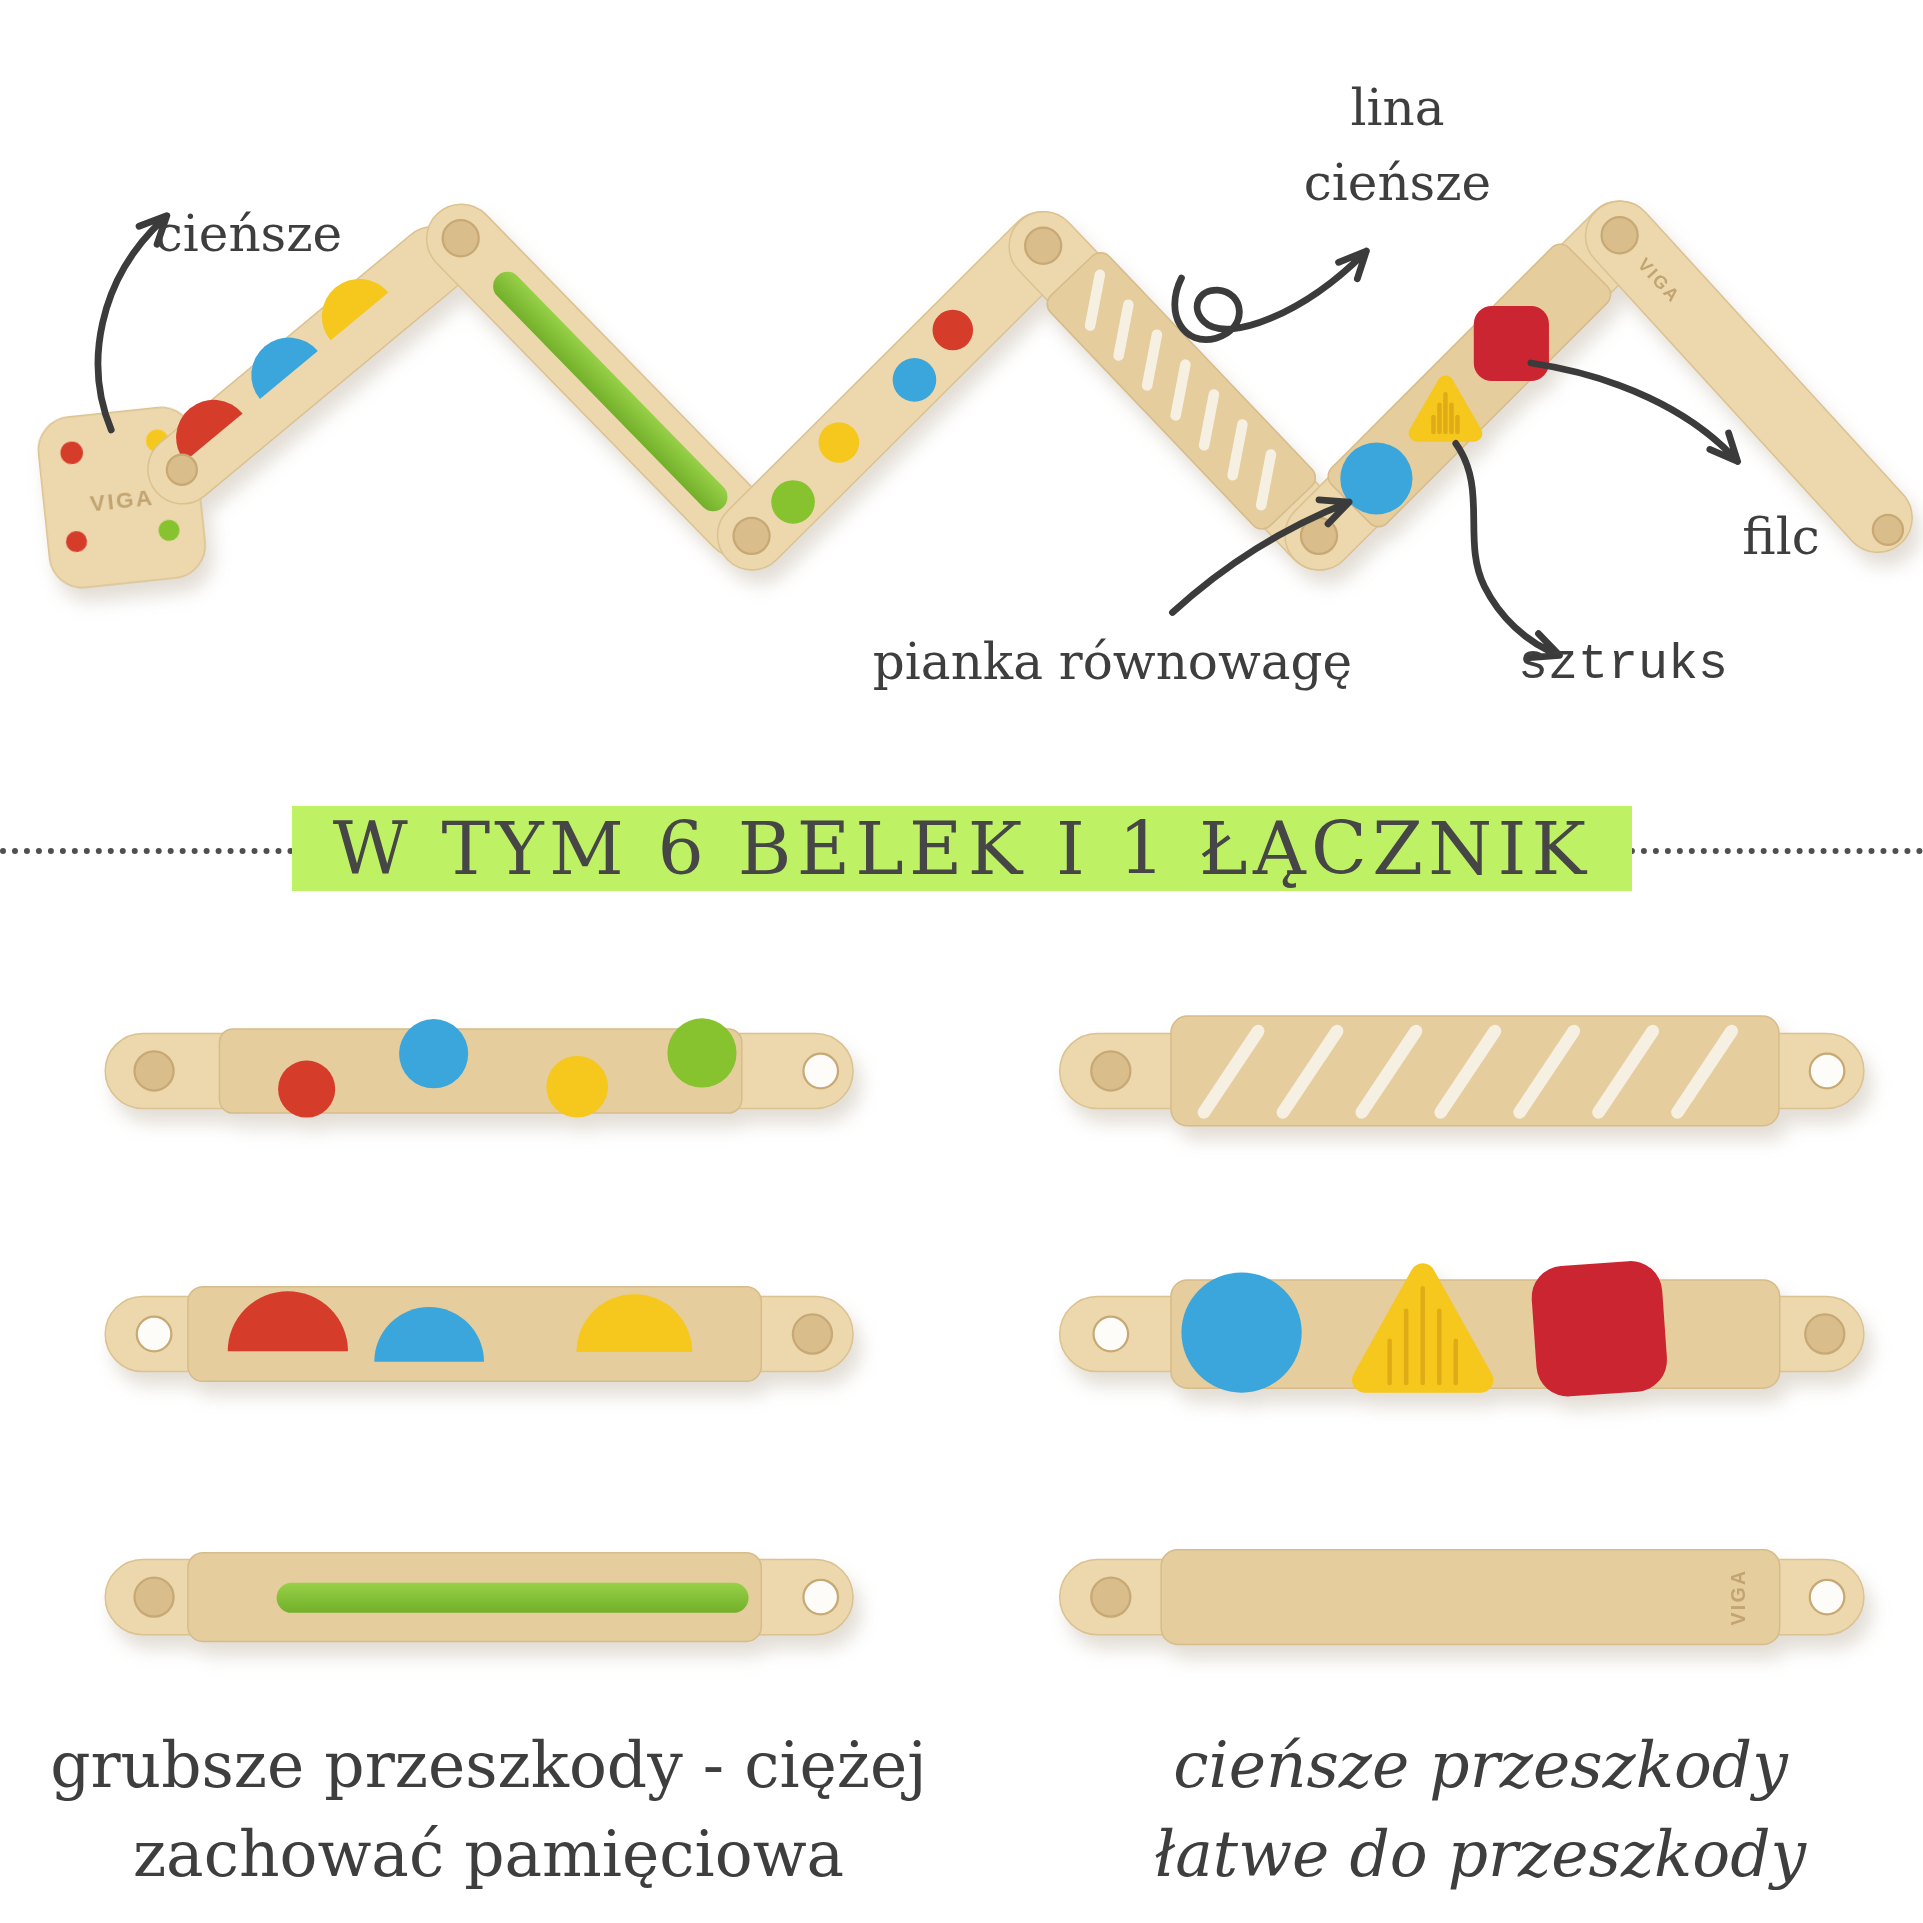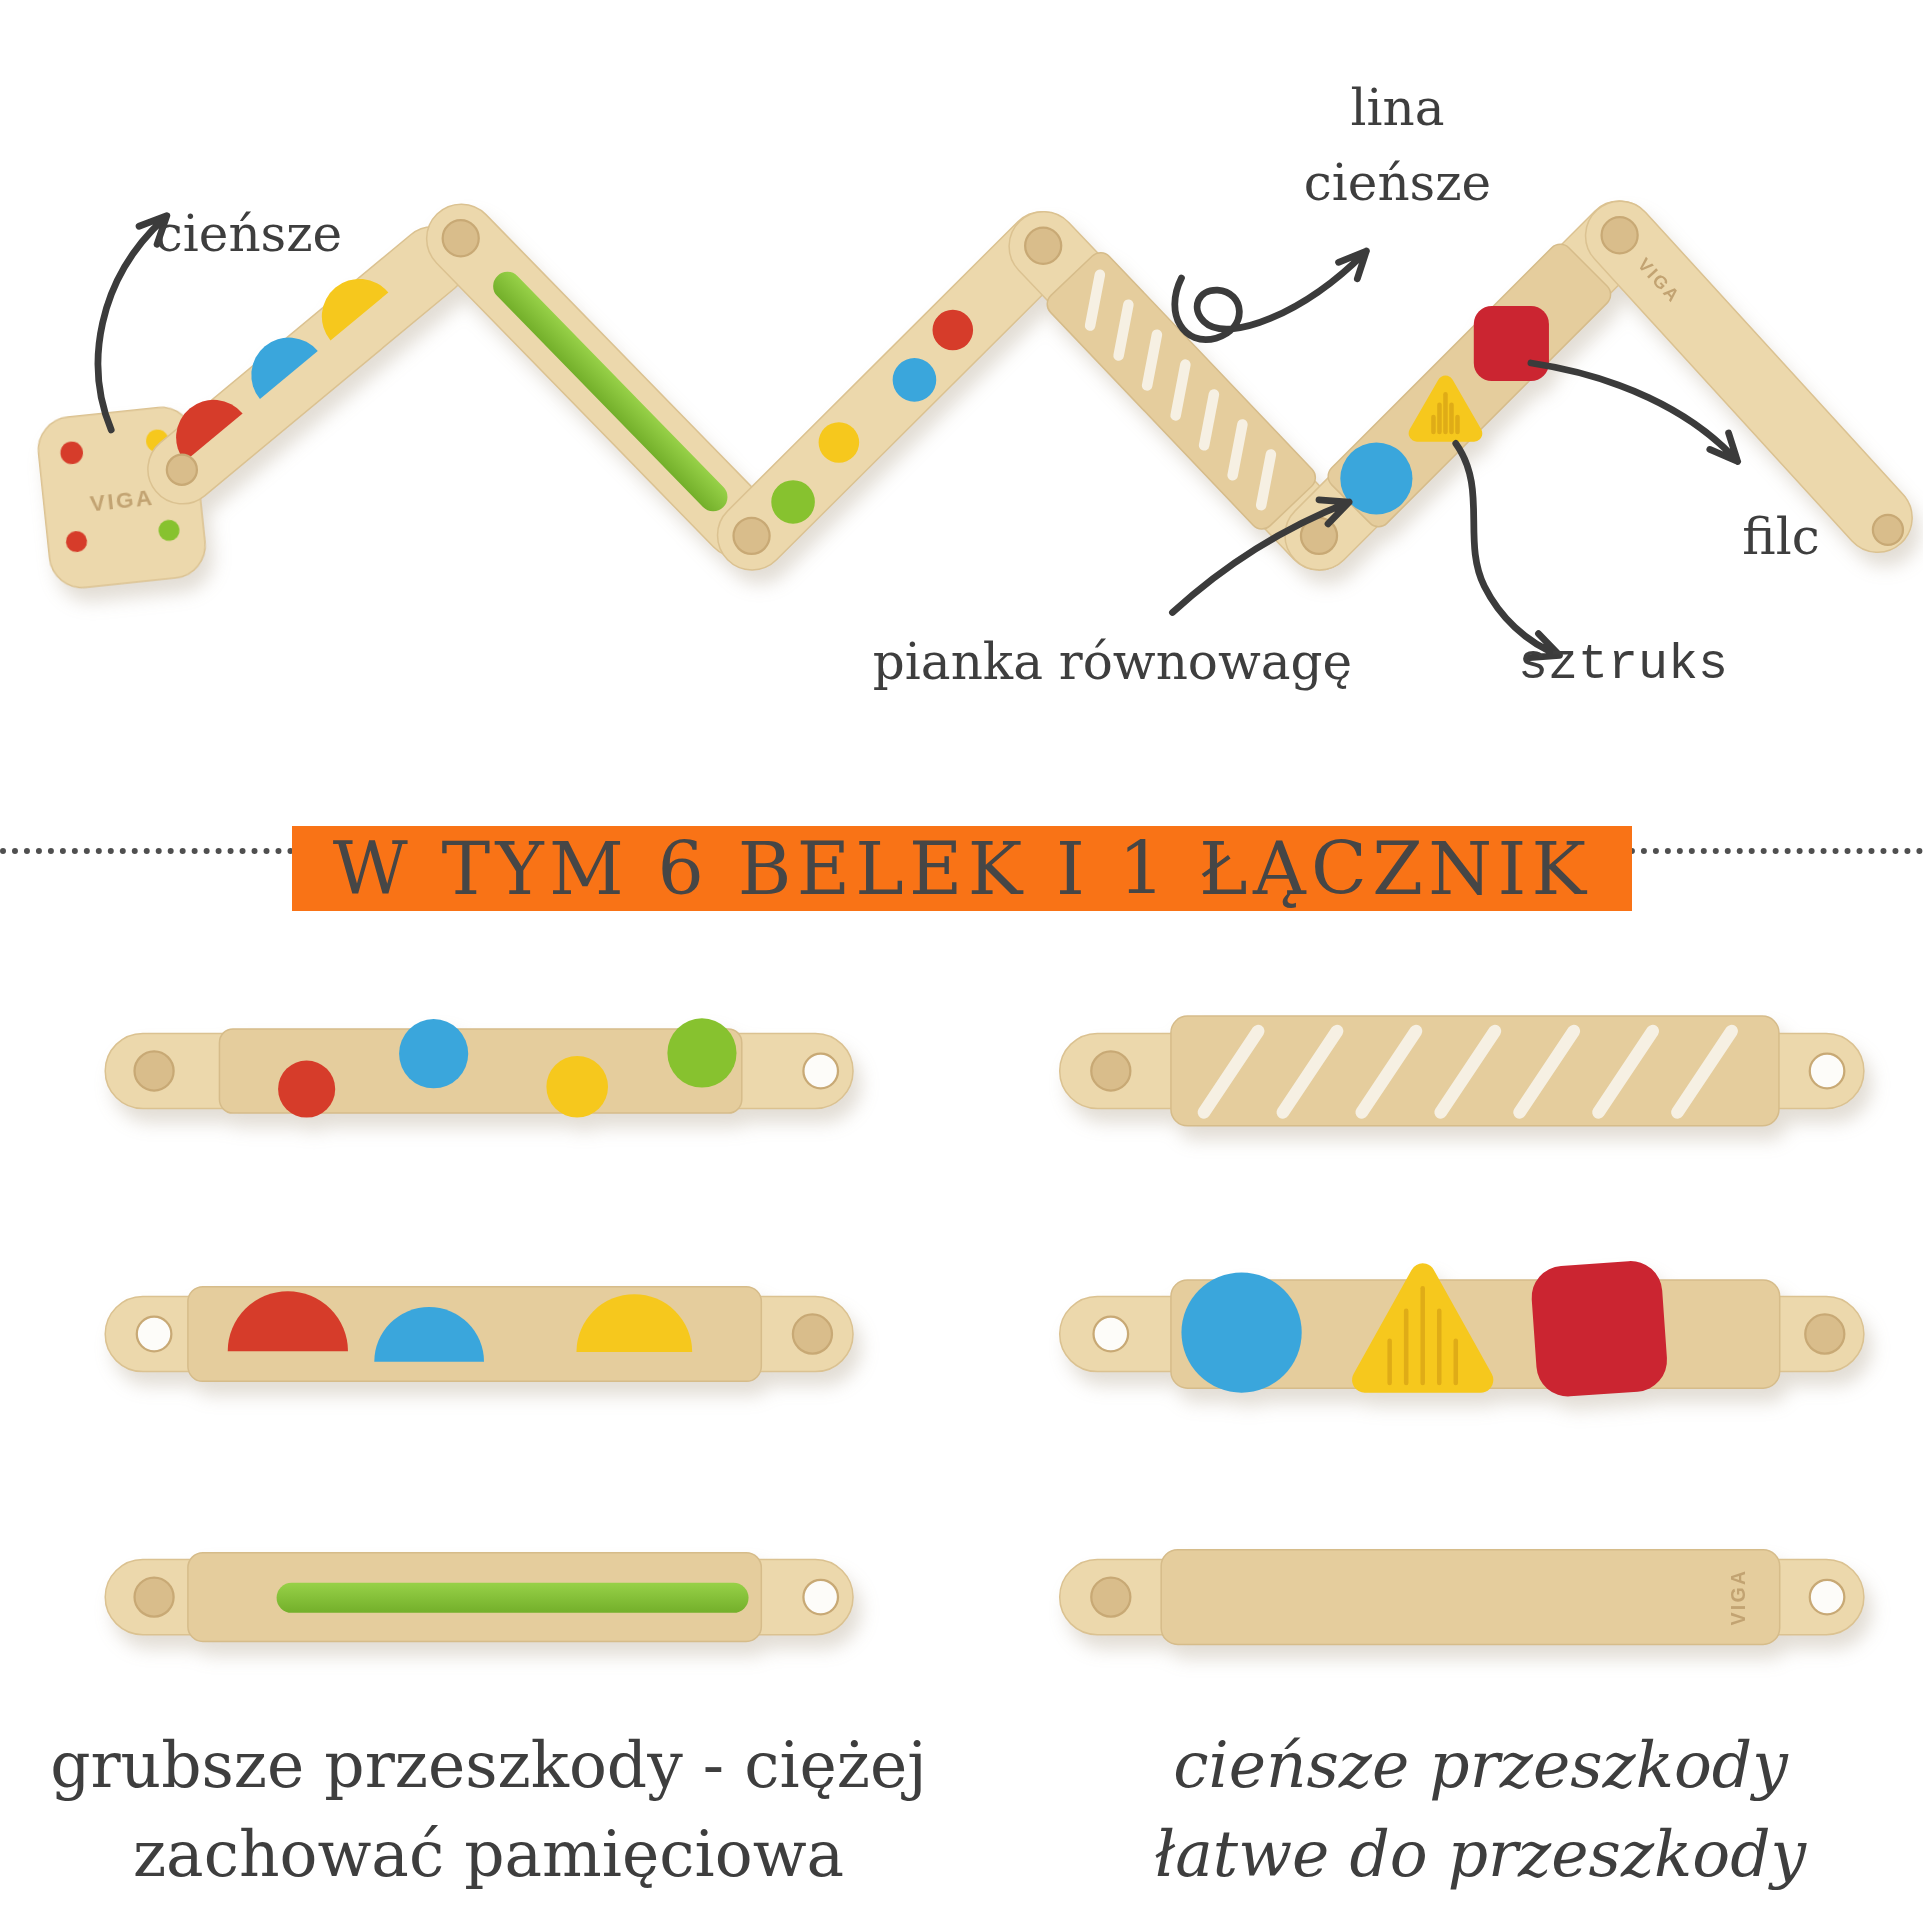--- a/index.html
+++ b/index.html
@@ -28,22 +28,22 @@
   .tri{fill:var(--yellow);stroke:var(--yellow);stroke-linejoin:round;}
   .stripe{stroke:var(--yellow-stripe);stroke-width:6;stroke-linecap:round;fill:none;}
   .arrow{stroke:var(--ink);stroke-width:9;fill:none;stroke-linecap:round;stroke-linejoin:round;}
   .viga{font-family:"Liberation Sans", sans-serif;font-weight:bold;fill:#c2a372;letter-spacing:3px;}
   .sh{filter:drop-shadow(10px 18px 12px rgba(125,100,65,0.22));}
   
   .lab{position:absolute;font-size:50px;line-height:1.5;text-align:center;color:var(--text);z-index:5;}
   .divider-line{position:absolute;top:848px;left:0;width:1924px;height:0;
                 border-top:6.8px dotted #4f4f4f;z-index:1;}
   .divider-title{position:absolute;top:806px;left:0;width:1924px;text-align:center;z-index:2;}
-  .divider-title span{display:inline-block;background:#f97316;padding:0 41px;
-                      font-size:73px;letter-spacing:5.3px;color:#464646;margin-top:20px;}
+  .divider-title span{display:inline-block;background:#bef264;padding:0 41px;
+                      font-size:73px;letter-spacing:5.3px;color:#464646;}
   .caption{position:absolute;font-size:63px;line-height:1.42;text-align:center;color:var(--text);z-index:5;}
   .caption-left{left:45px;top:1721px;width:887px;}
   .caption-right{left:1105px;top:1721px;width:751px;font-style:italic;}
 </style>
 </head>
 <body>
 
 <div class="stage">
 
 <svg class="scene" width="1924" height="1924" viewBox="0 0 2560 2560">

